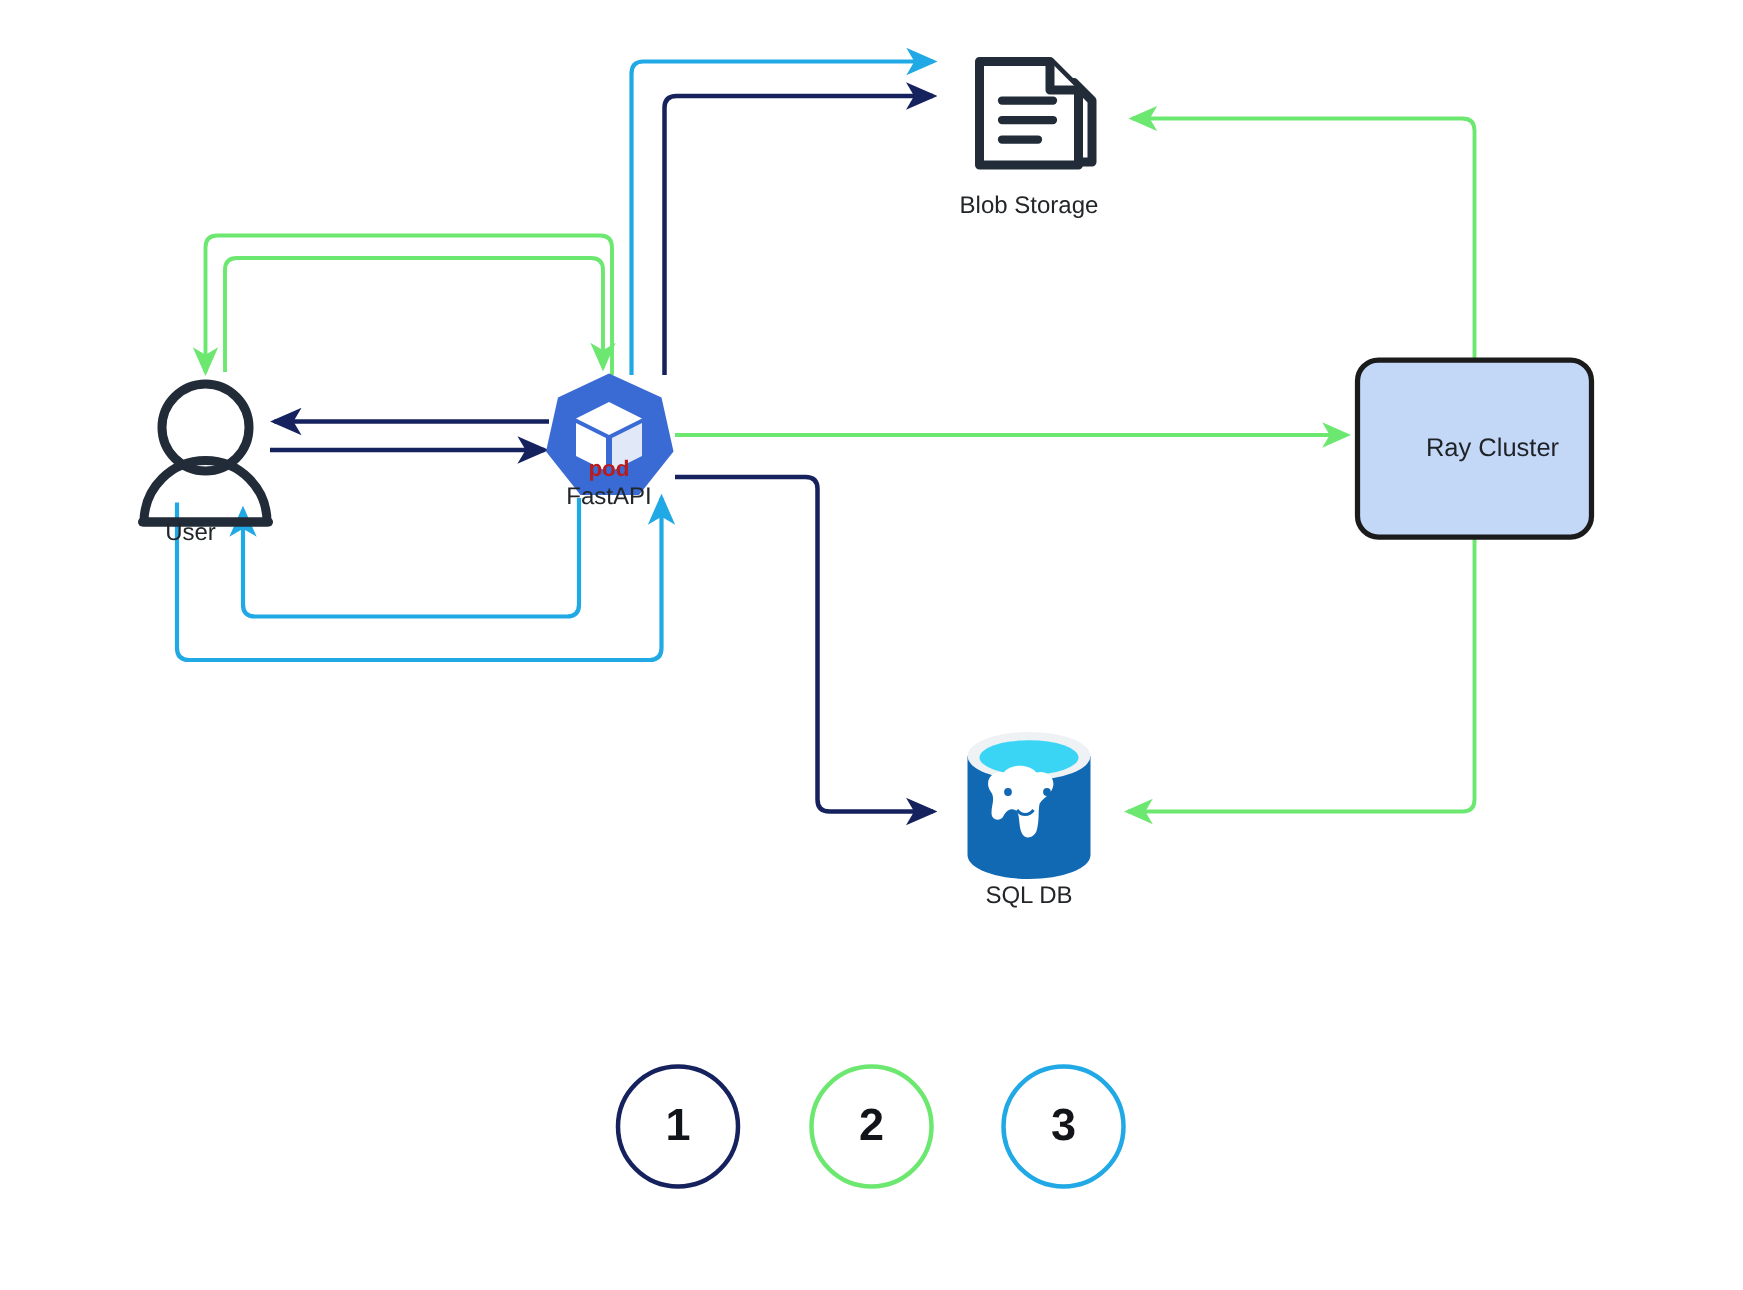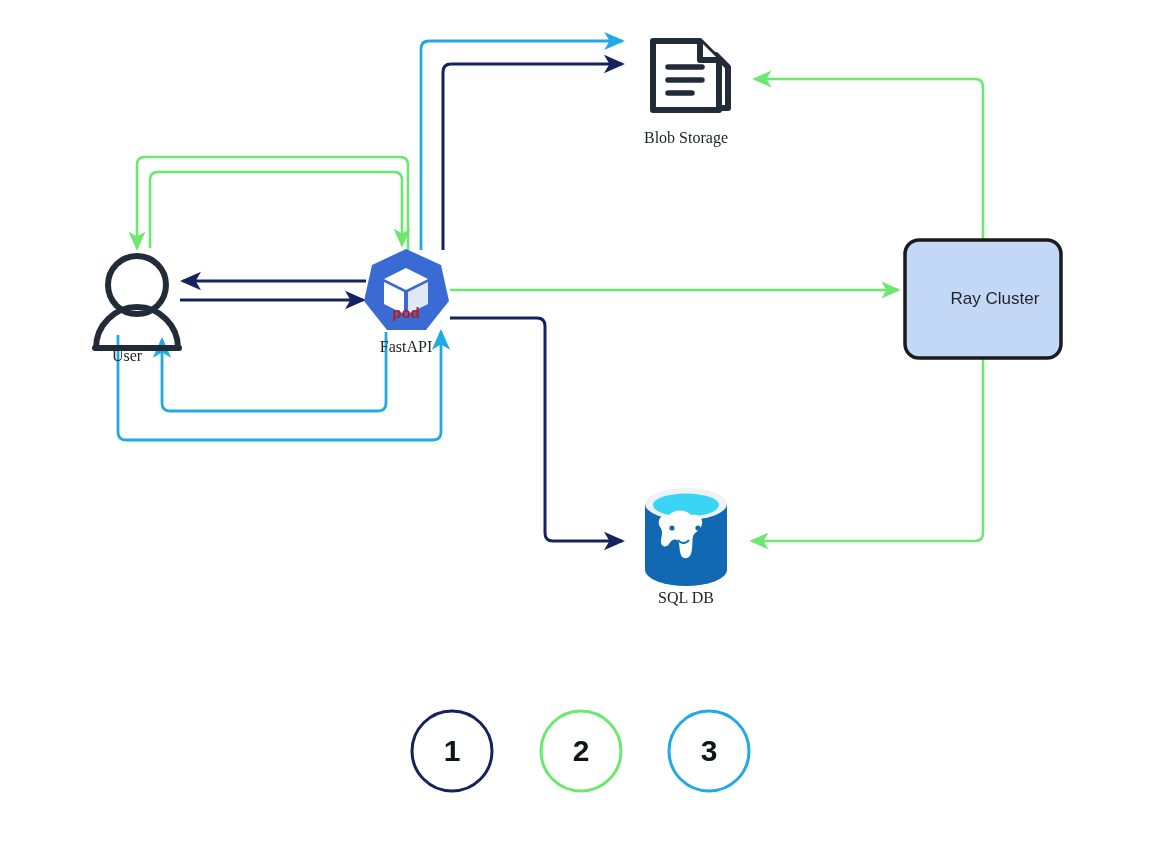--- a/index.html
+++ b/index.html
@@ -15,21 +15,21 @@
     overflow: hidden;
   }
   #canvas {
     position: absolute;
     left: 0; top: 0;
     width: 1162px;
     height: 860px;
   }
   .node-label {
     position: absolute;
-    font-family: Liberation Serif, serif;
+    font-family: Liberation Sans, sans-serif;
     font-size: 16px;
     color: #222628;
     white-space: nowrap;
     text-align: center;
   }
   .legend-num {
     position: absolute;
     font-family: "Liberation Sans", sans-serif;
     font-size: 30px;
     font-weight: bold;
@@ -142,21 +142,21 @@
 
   <circle cx="452" cy="751" r="40" fill="#ffffff" stroke="#16225e" stroke-width="3"></circle>
   <circle cx="581" cy="751" r="40" fill="#ffffff" stroke="#6ce871" stroke-width="3"></circle>
   <circle cx="709" cy="751" r="40" fill="#ffffff" stroke="#21a9e5" stroke-width="3"></circle>
 </svg>
 
 <div class="pod-text" style="left:361px; top:304px;">pod</div>
 
 <div class="node-label" style="left:87px; top:347px; width:80px;">User</div>
 
-<div class="node-label" style="left:361px; top:338px; width:90px;">FastAPI</div>
+<div class="node-label" style="left:361px; top:323px; width:90px;">FastAPI</div>
 
 <div class="node-label" style="left:616px; top:129px; width:140px;">Blob Storage</div>
 
 <div class="node-label" style="left:636px; top:589px; width:100px;text-align:center;">SQL DB</div>
 
 <div class="ray-label" style="left:905px; top:289px;">Ray Cluster</div>
 
 <div class="legend-num" style="left:412px; top:711px;">1</div>
 <div class="legend-num" style="left:541px; top:711px;">2</div>
 <div class="legend-num" style="left:669px; top:711px;">3</div>

